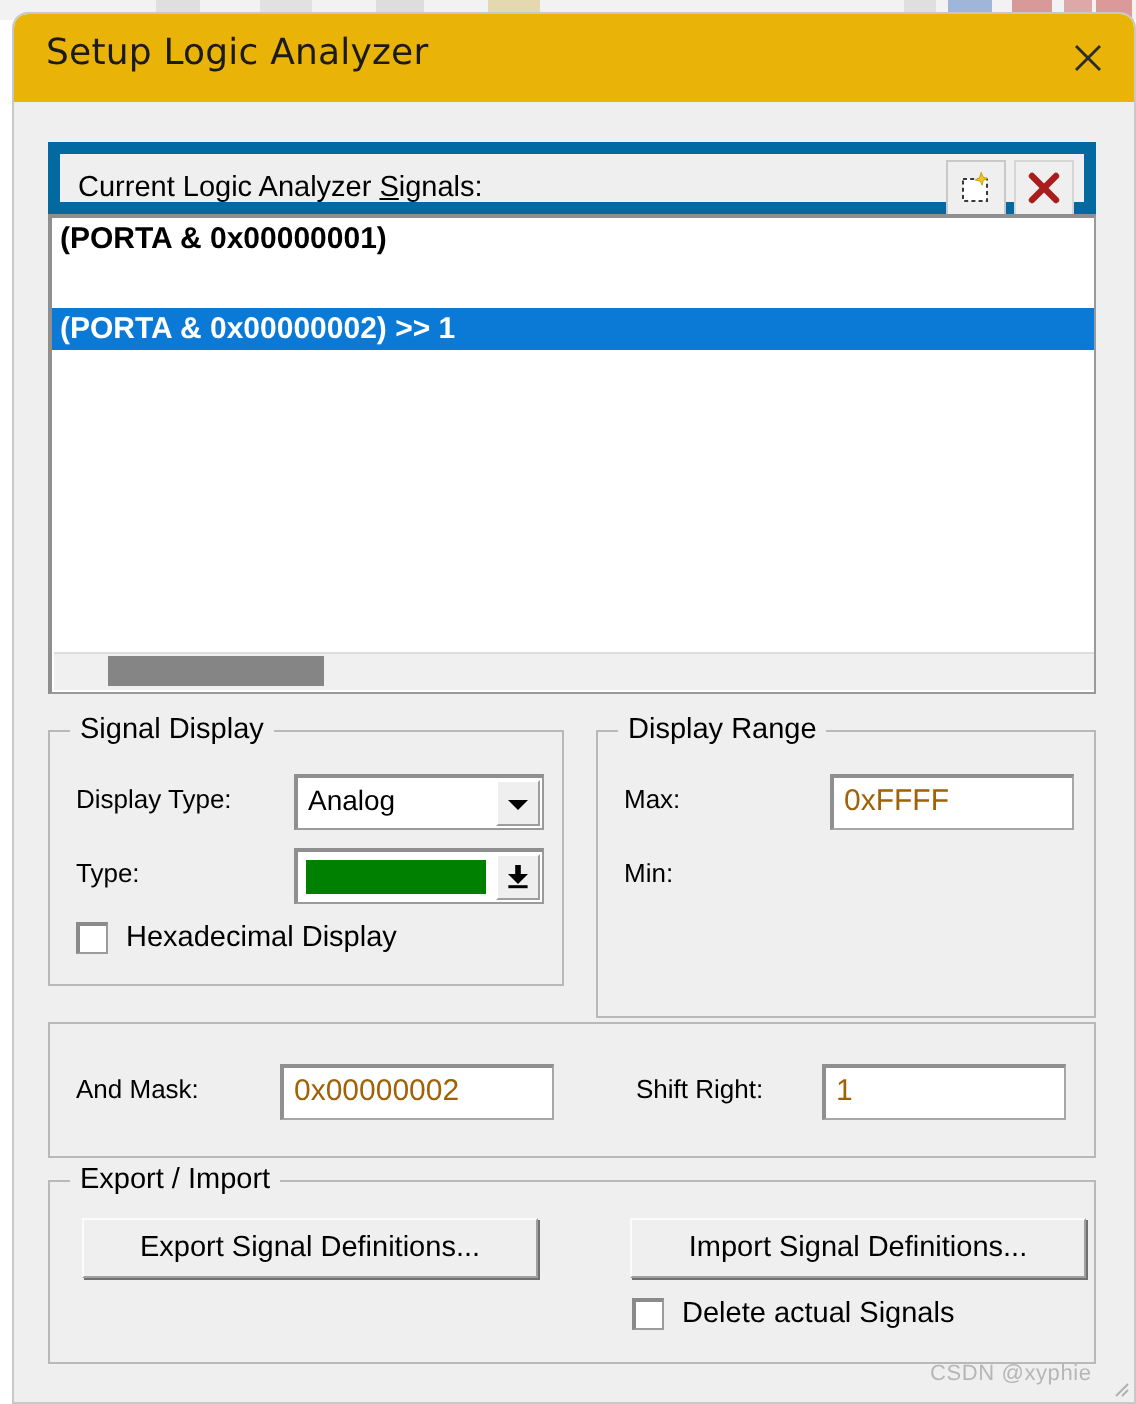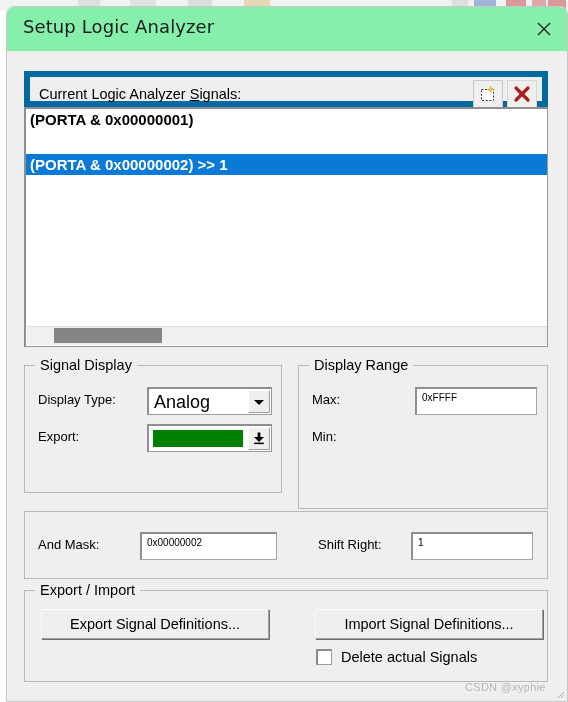--- a/index.html
+++ b/index.html
@@ -38,21 +38,21 @@
     background: #efefef;
     border: 1px solid #c8c8c8;
     border-top-left-radius: 8px;
     border-top-right-radius: 8px;
     box-sizing: border-box;
     overflow: hidden;
   }
 
   .titlebar {
     height: 44px;
-    background: #86efac;
+    background: #eab308;
     border-top-left-radius: 7px;
     border-top-right-radius: 7px;
     position: relative;
     text-decoration: underline;
   }
   .title-text {
     position: absolute;
     left: 16px;
     top: 9px;
     font-size: 18px;
@@ -204,21 +204,21 @@
     border: 1px solid #9a9a9a;
     border-top: 2px solid #8f8f8f;
     border-left: 2px solid #8f8f8f;
     box-sizing: border-box;
     cursor: default;
   }
   .combo .value {
     position: absolute;
     left: 5px;
     top: 3px;
-    font-size: 18px;
+    font-size: 14px;
     color: #000;
     white-space: nowrap;
   }
   .combo .arrow-btn {
     position: absolute;
     right: 1px;
     top: 1px;
     bottom: 1px;
     width: 22px;
     background: #efefef;
@@ -245,22 +245,22 @@
     border: 1px solid #a6a6a6;
     border-top: 2px solid #8f8f8f;
     border-left: 2px solid #8f8f8f;
     box-sizing: border-box;
     cursor: text;
   }
   .tinput .val {
     position: absolute;
     left: 5px;
     top: 3px;
-    font-size: 10px;
-    color: #000000;
+    font-size: 15px;
+    color: #a16207;
     white-space: nowrap;
   }
 
   
   .checkrow {
     position: absolute;
     display: flex;
     align-items: center;
     cursor: default;
   }
@@ -380,32 +380,36 @@
       <div class="fld-label" style="left:13px; top:26px;">Display Type:</div>
       <div class="combo" style="left:122px; top:21px; width:125px; height:28px;">
         <div class="value">Analog</div>
         <div class="arrow-btn">
           <svg width="12" height="8" viewBox="0 0 12 8">
             <polygon points="1,2 11,2 6,7" fill="#000"></polygon>
           </svg>
         </div>
       </div>
 
-      <div class="fld-label" style="left:13px; top:63px;">Export:</div>
+      <div class="fld-label" style="left:13px; top:63px;">Type:</div>
       <div class="combo" style="left:122px; top:58px; width:125px; height:28px;">
         <div class="swatch" id="color-swatch" style="background: rgb(0, 128, 0);"></div>
         <div class="arrow-btn">
           <svg width="12" height="13" viewBox="0 0 12 13">
             <rect x="4.6" y="0.5" width="2.8" height="5" fill="#000"></rect>
             <polygon points="1,5 11,5 6,10" fill="#000"></polygon>
             <rect x="1.2" y="10.6" width="9.6" height="1.5" fill="#000"></rect>
           </svg>
         </div>
       </div>
 
+      <div class="checkrow" style="left:13px; top:95px;">
+        <span class="checkbox"></span>
+        <span class="ctext">Hexadecimal Display</span>
+      </div>
     </div>
 
     <div class="group grp-display-range">
       <div class="legend">Display Range</div>
 
       <div class="fld-label" style="left:13px; top:26px;">Max:</div>
       <div class="tinput" style="left:116px; top:21px; width:122px; height:28px;">
         <div class="val">0xFFFF</div>
       </div>
 

